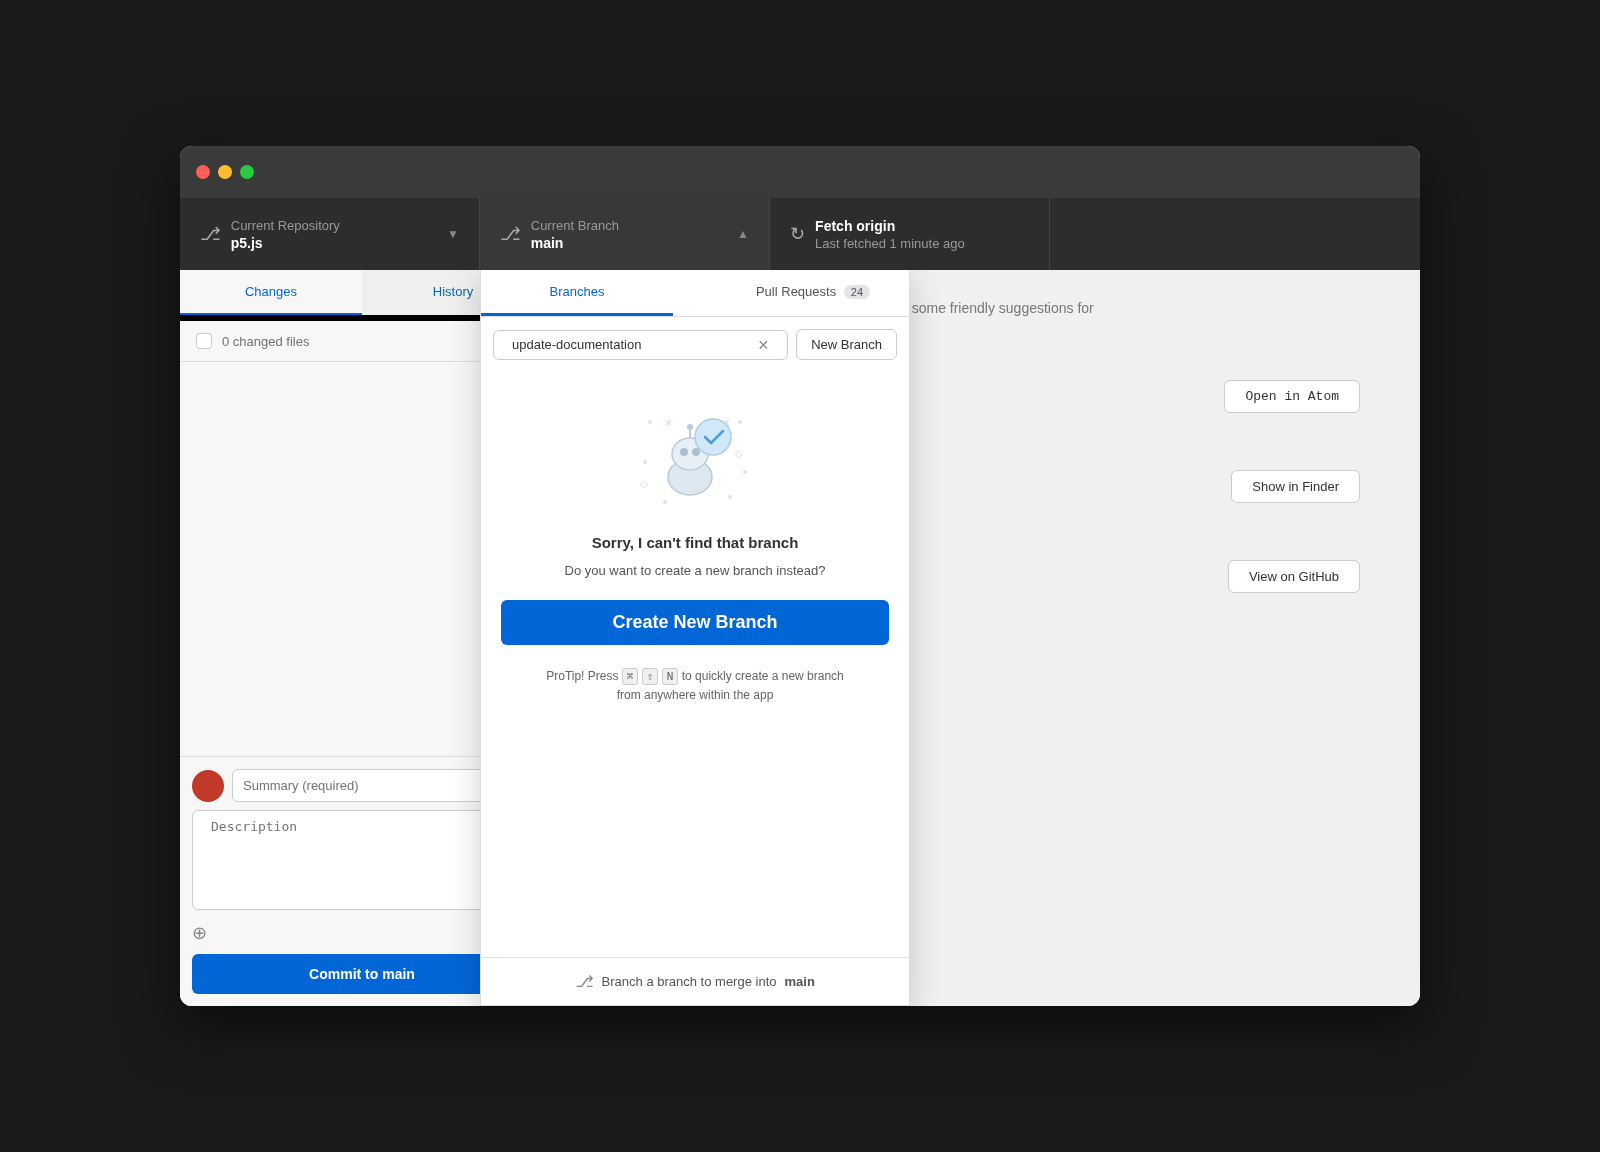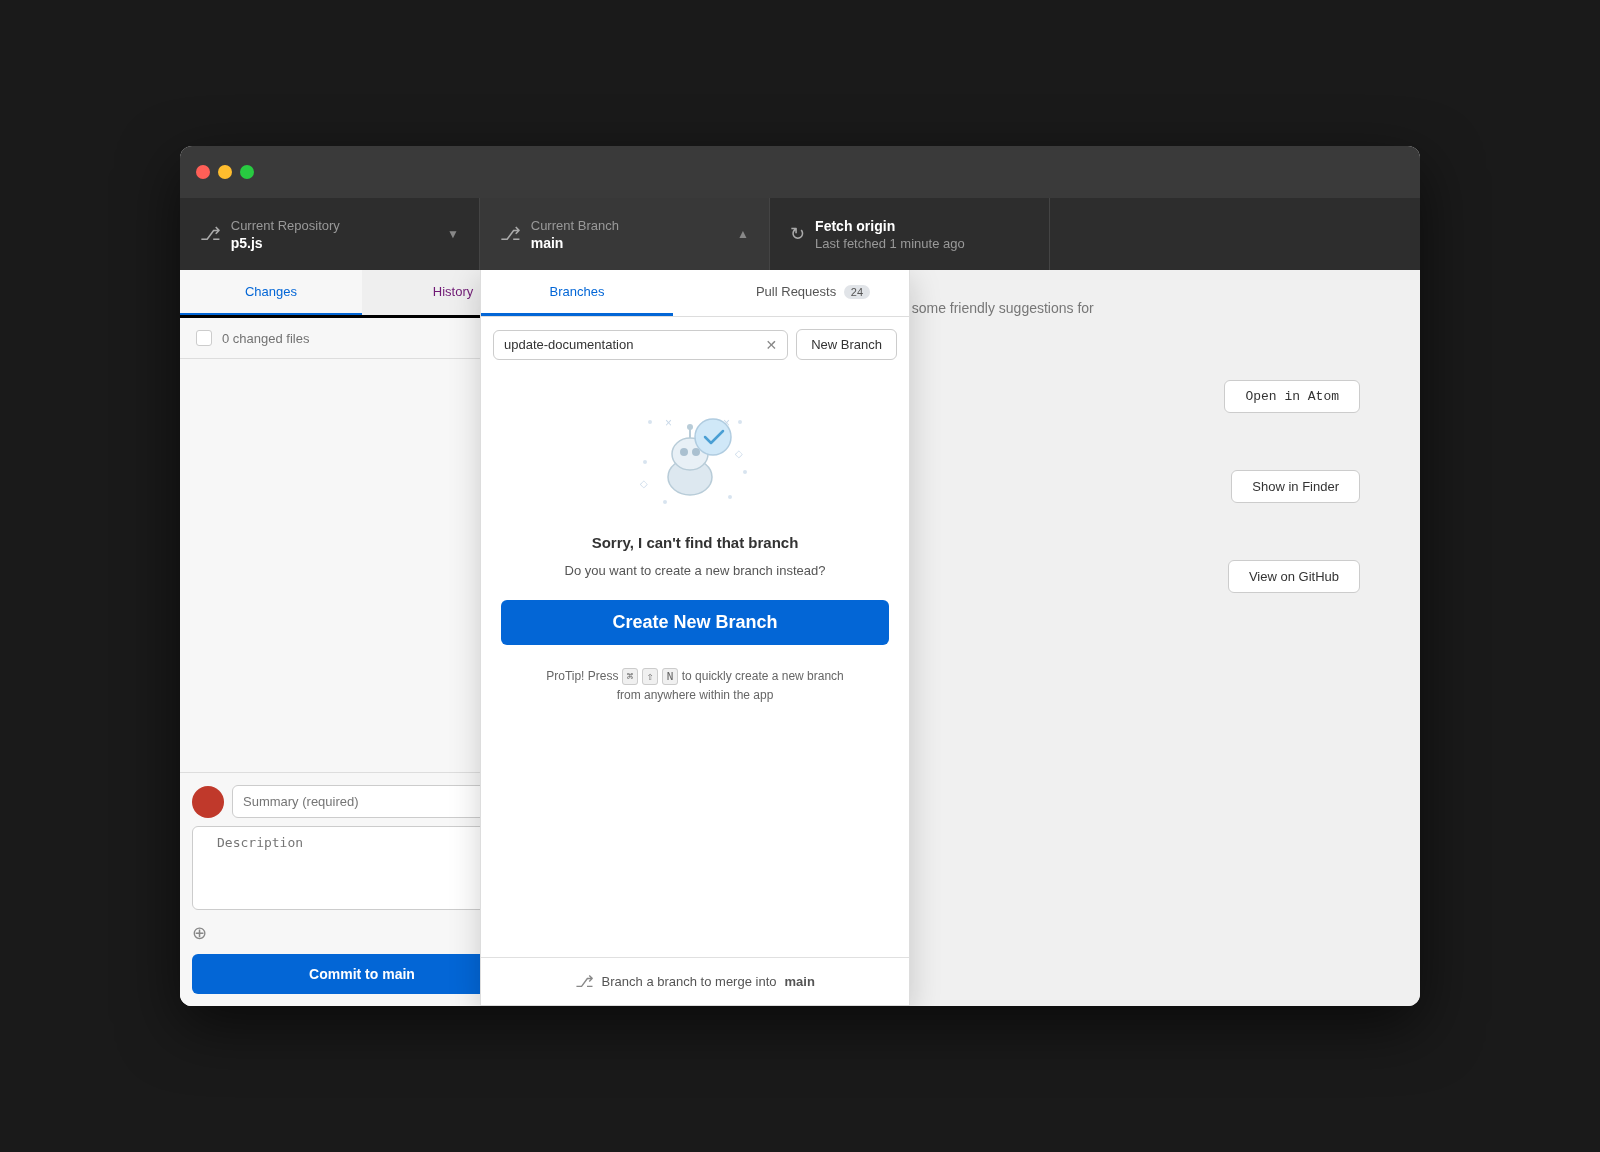--- a/index.html
+++ b/index.html
@@ -94,29 +94,29 @@
     .sidebar {
       width: 365px;
       background: #f7f7f7;
       display: flex;
       flex-direction: column;
       border-right: 1px solid #ddd;
       flex-shrink: 0;
     }
     .sidebar-tabs {
       display: flex;
-      border-bottom: 3px solid #000000;
+      border-bottom: 6px solid #000000;
       background: #efefef;
     }
     .sidebar-tab {
       flex: 1;
       text-align: center;
       padding: 14px 0;
       font-size: 13px;
-      color: #701a75;
+      color: #0369a1;
       cursor: pointer;
       border-bottom: 2px solid transparent;
     }
     .sidebar-tab.active {
       color: #0366d6;
       border-bottom: 2px solid #0366d6;
       background: #f7f7f7;
     }
     .changed-files-bar {
       display: flex;
@@ -161,22 +161,22 @@
       flex: 1;
       padding: 8px 10px;
       border: 1px solid #ccc;
       border-radius: 6px;
       font-size: 13px;
       background: #fff;
       color: #c2410c;
     }
     .description-textarea {
       width: 100%;
-      height: 84px;
-      padding: 8px 24px;
+      height: 100px;
+      padding: 8px 18px;
       border: 1px solid #ccc;
       border-radius: 6px;
       font-size: 13px;
       resize: none;
       color: #999;
       background: #fff;
       margin-bottom: 8px;
     }
     .description-footer {
       display: flex;
@@ -278,21 +278,21 @@
       gap: 8px;
       padding: 12px;
       align-items: center;
     }
     .search-box {
       flex: 1;
       display: flex;
       align-items: center;
       border: 1px solid #ccc;
       border-radius: 6px;
-      padding: 6px 10px;
+      padding: 6px 18px;
       background: #fff;
       gap: 6px;
     }
     .search-input {
       flex: 1;
       border: none;
       outline: none;
       font-size: 13px;
       color: #333;
     }

